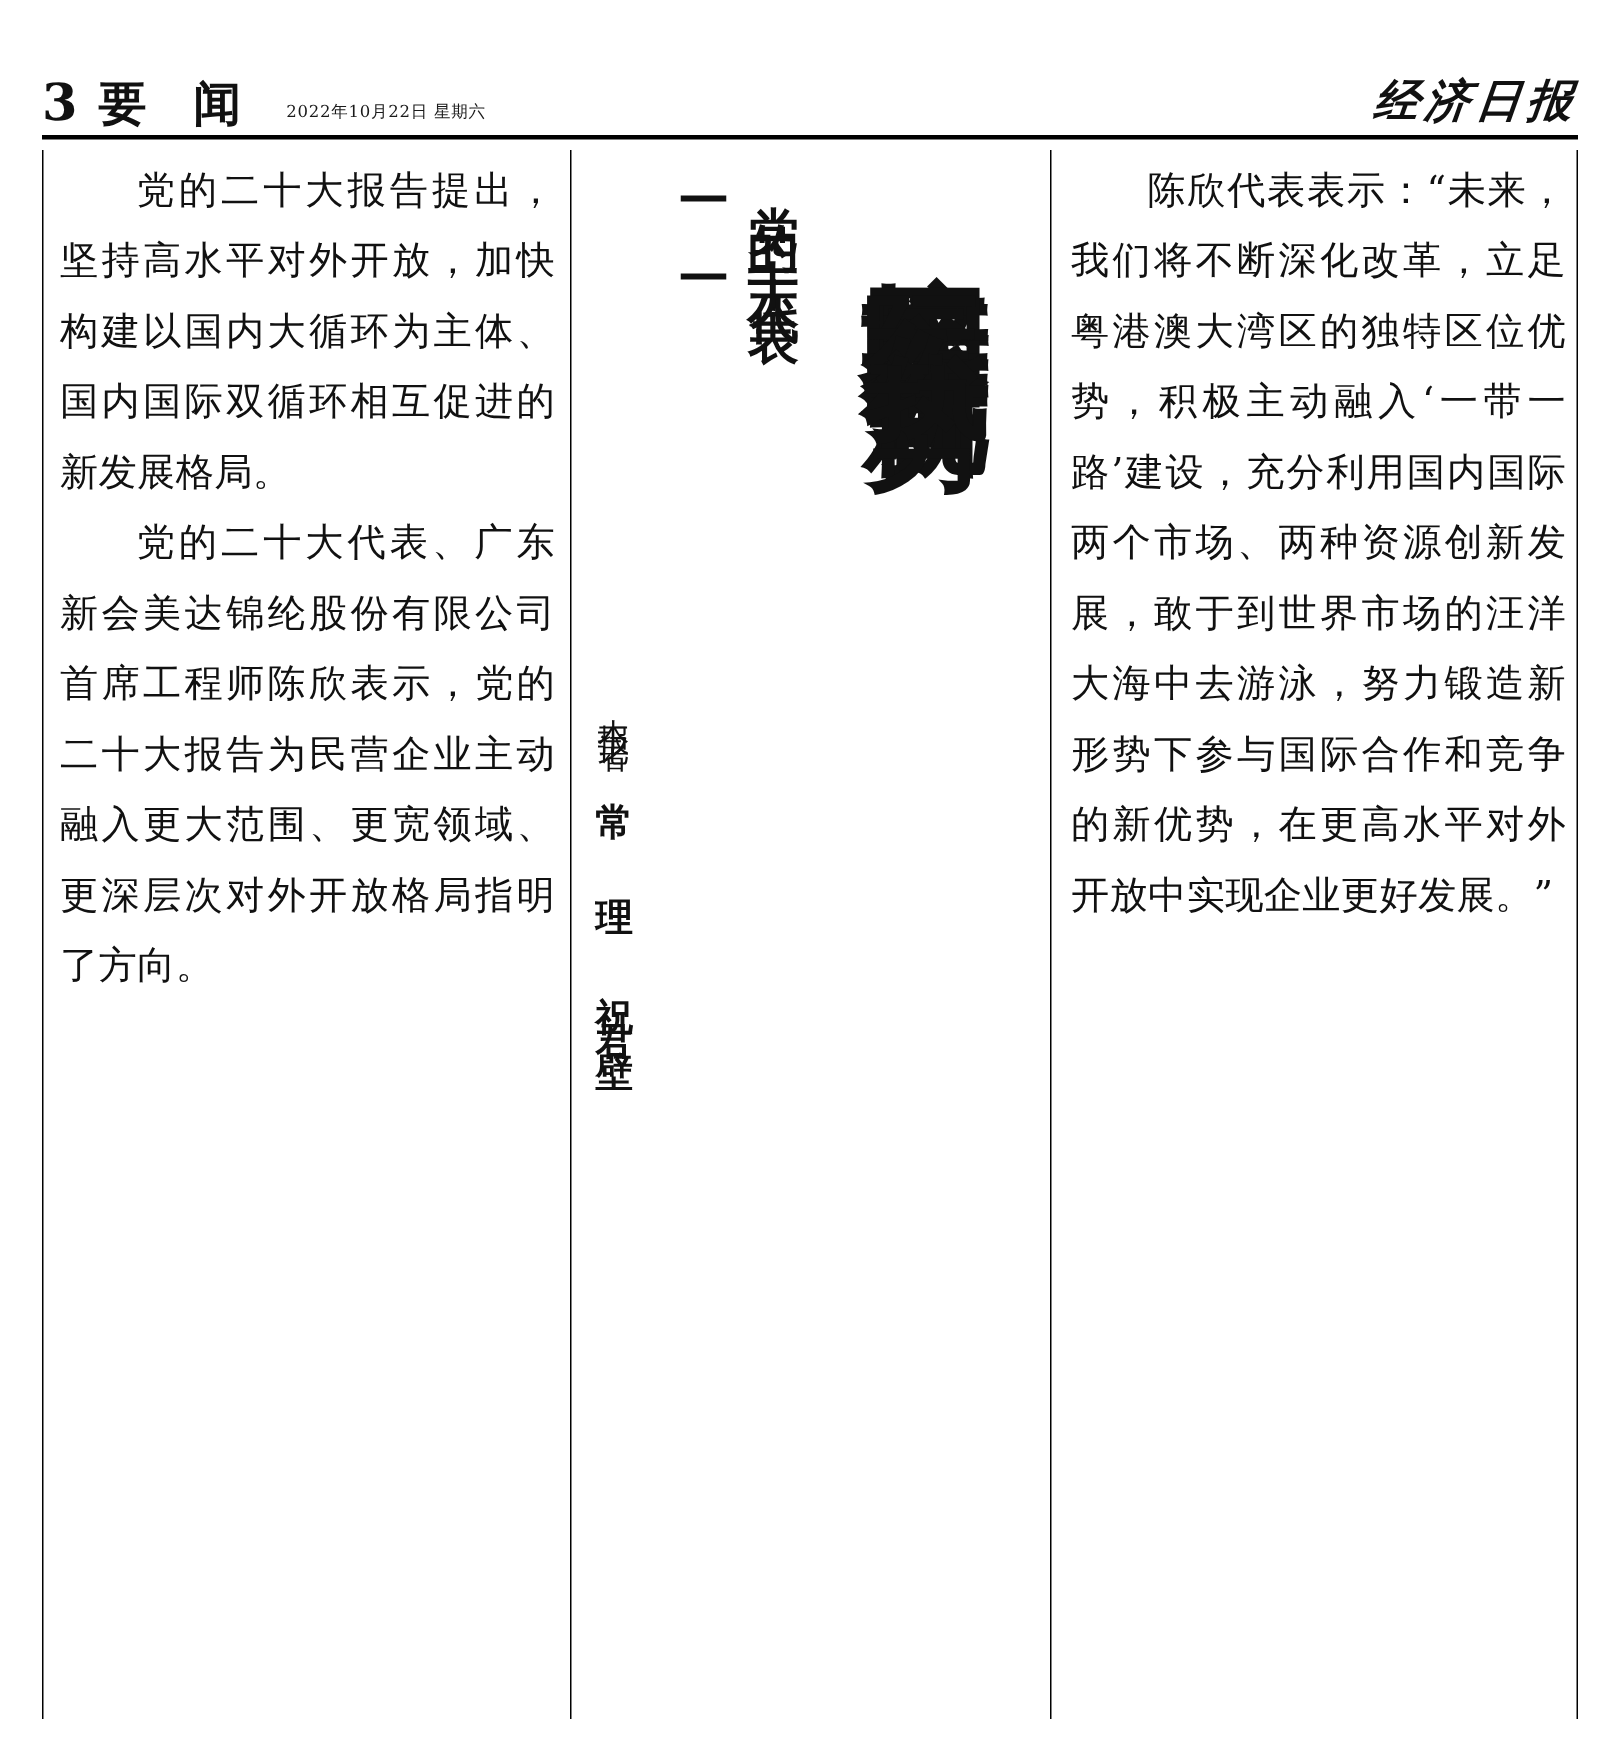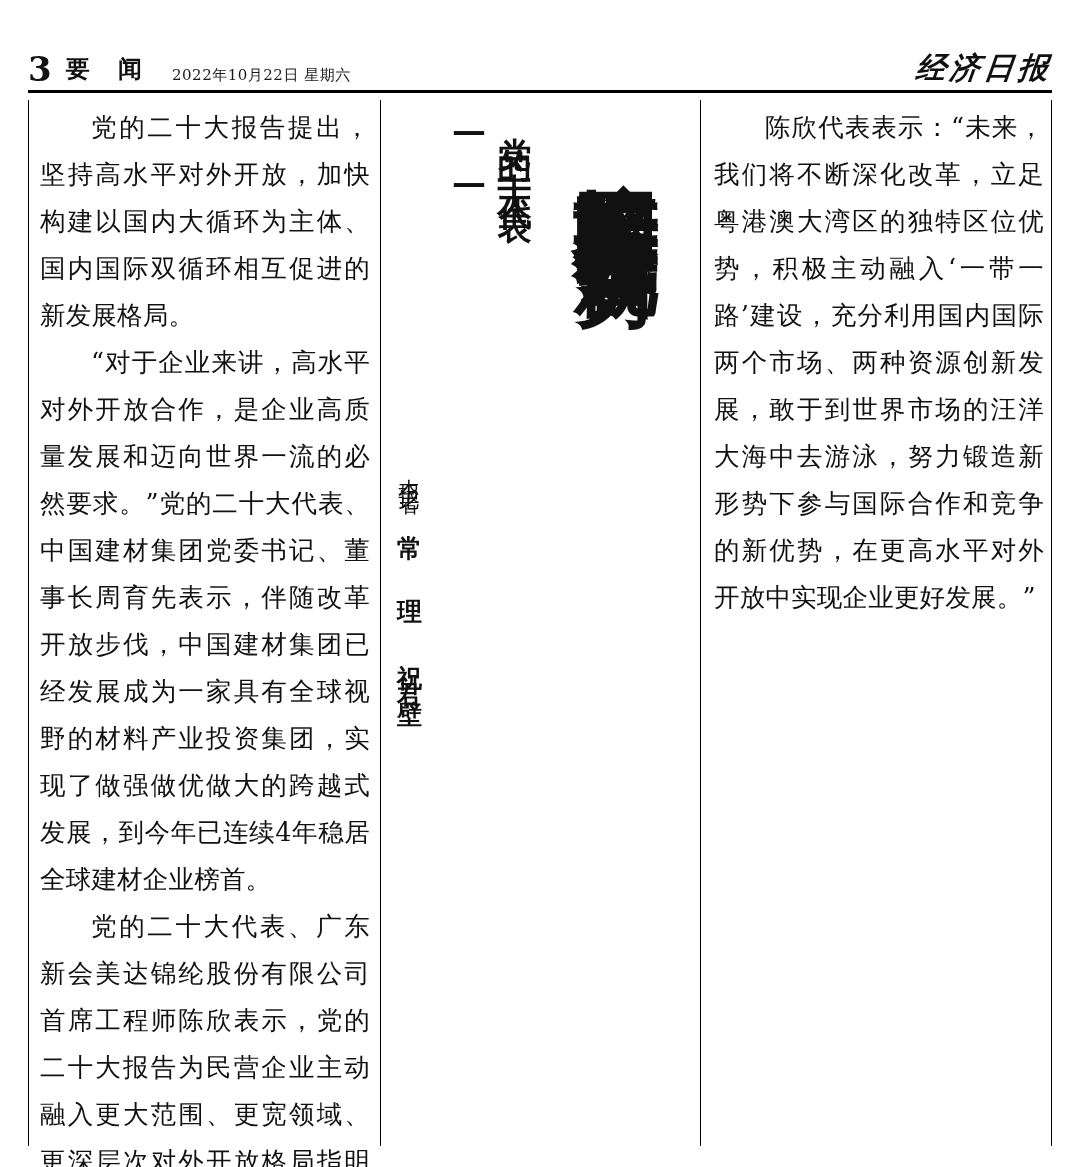--- a/index.html
+++ b/index.html
@@ -36,28 +36,28 @@
     font-family: "DejaVu Serif", "Liberation Serif", serif;
     font-weight: bold;
     font-size: 34px;
     line-height: 34px;
     margin-right: 14px;
     letter-spacing: 0px;
   }
   .section-name {
     font-family: "DejaVu Serif", "Liberation Serif", serif;
     font-weight: bold;
-    font-size: 24px;
+    font-size: 32px;
     line-height: 34px;
     letter-spacing: 10px;
     margin-right: 20px;
     text-align: center;
   }
   .issue-date {
-    font-size: 15px;
+    font-size: 11px;
     line-height: 16px;
     padding-bottom: 3px;
     letter-spacing: 0.5px;
     color: #1a1a1a;
   }
   .nameplate {
     margin-left: auto;
     font-family: "DejaVu Serif", "Liberation Serif", serif;
     font-weight: bold;
     font-size: 30px;
@@ -203,21 +203,20 @@
 
   <div class="body-area">
 
     <div class="col-rule rule-left"></div>
     <div class="col-rule rule-mid"></div>
     <div class="col-rule rule-right"></div>
     <div class="col-rule rule-far"></div>
 
     <div class="col-left">
       <p>党的二十大报告提出，坚持高水平对外开放，加快构建以国内大循环为主体、国内国际双循环相互促进的新发展格局。</p>
-      <p>“对于企业来讲，高水平对外开放合作，是企业高质量发展和迈向世界一流的必然要求。”党的二十大代表、中国建材集团党委书记、董事长周育先表示，伴随改革开放步伐，中国建材集团已经发展成为一家具有全球视野的材料产业投资集团，实现了做强做优做大的跨越式发展，到今年已连续4年稳居全球建材企业榜首。</p>
       <p>党的二十大代表、广东新会美达锦纶股份有限公司首席工程师陈欣表示，党的二十大报告为民营企业主动融入更大范围、更宽领域、更深层次对外开放格局指明了方向。</p>
 
     </div>
 
     <div class="center-block">
       <div class="headline">培育国际竞争合作新优势</div>
       <div class="shoulder">
         <span>党的二十大代表</span>
         <span class="dash">——</span>
       </div>

